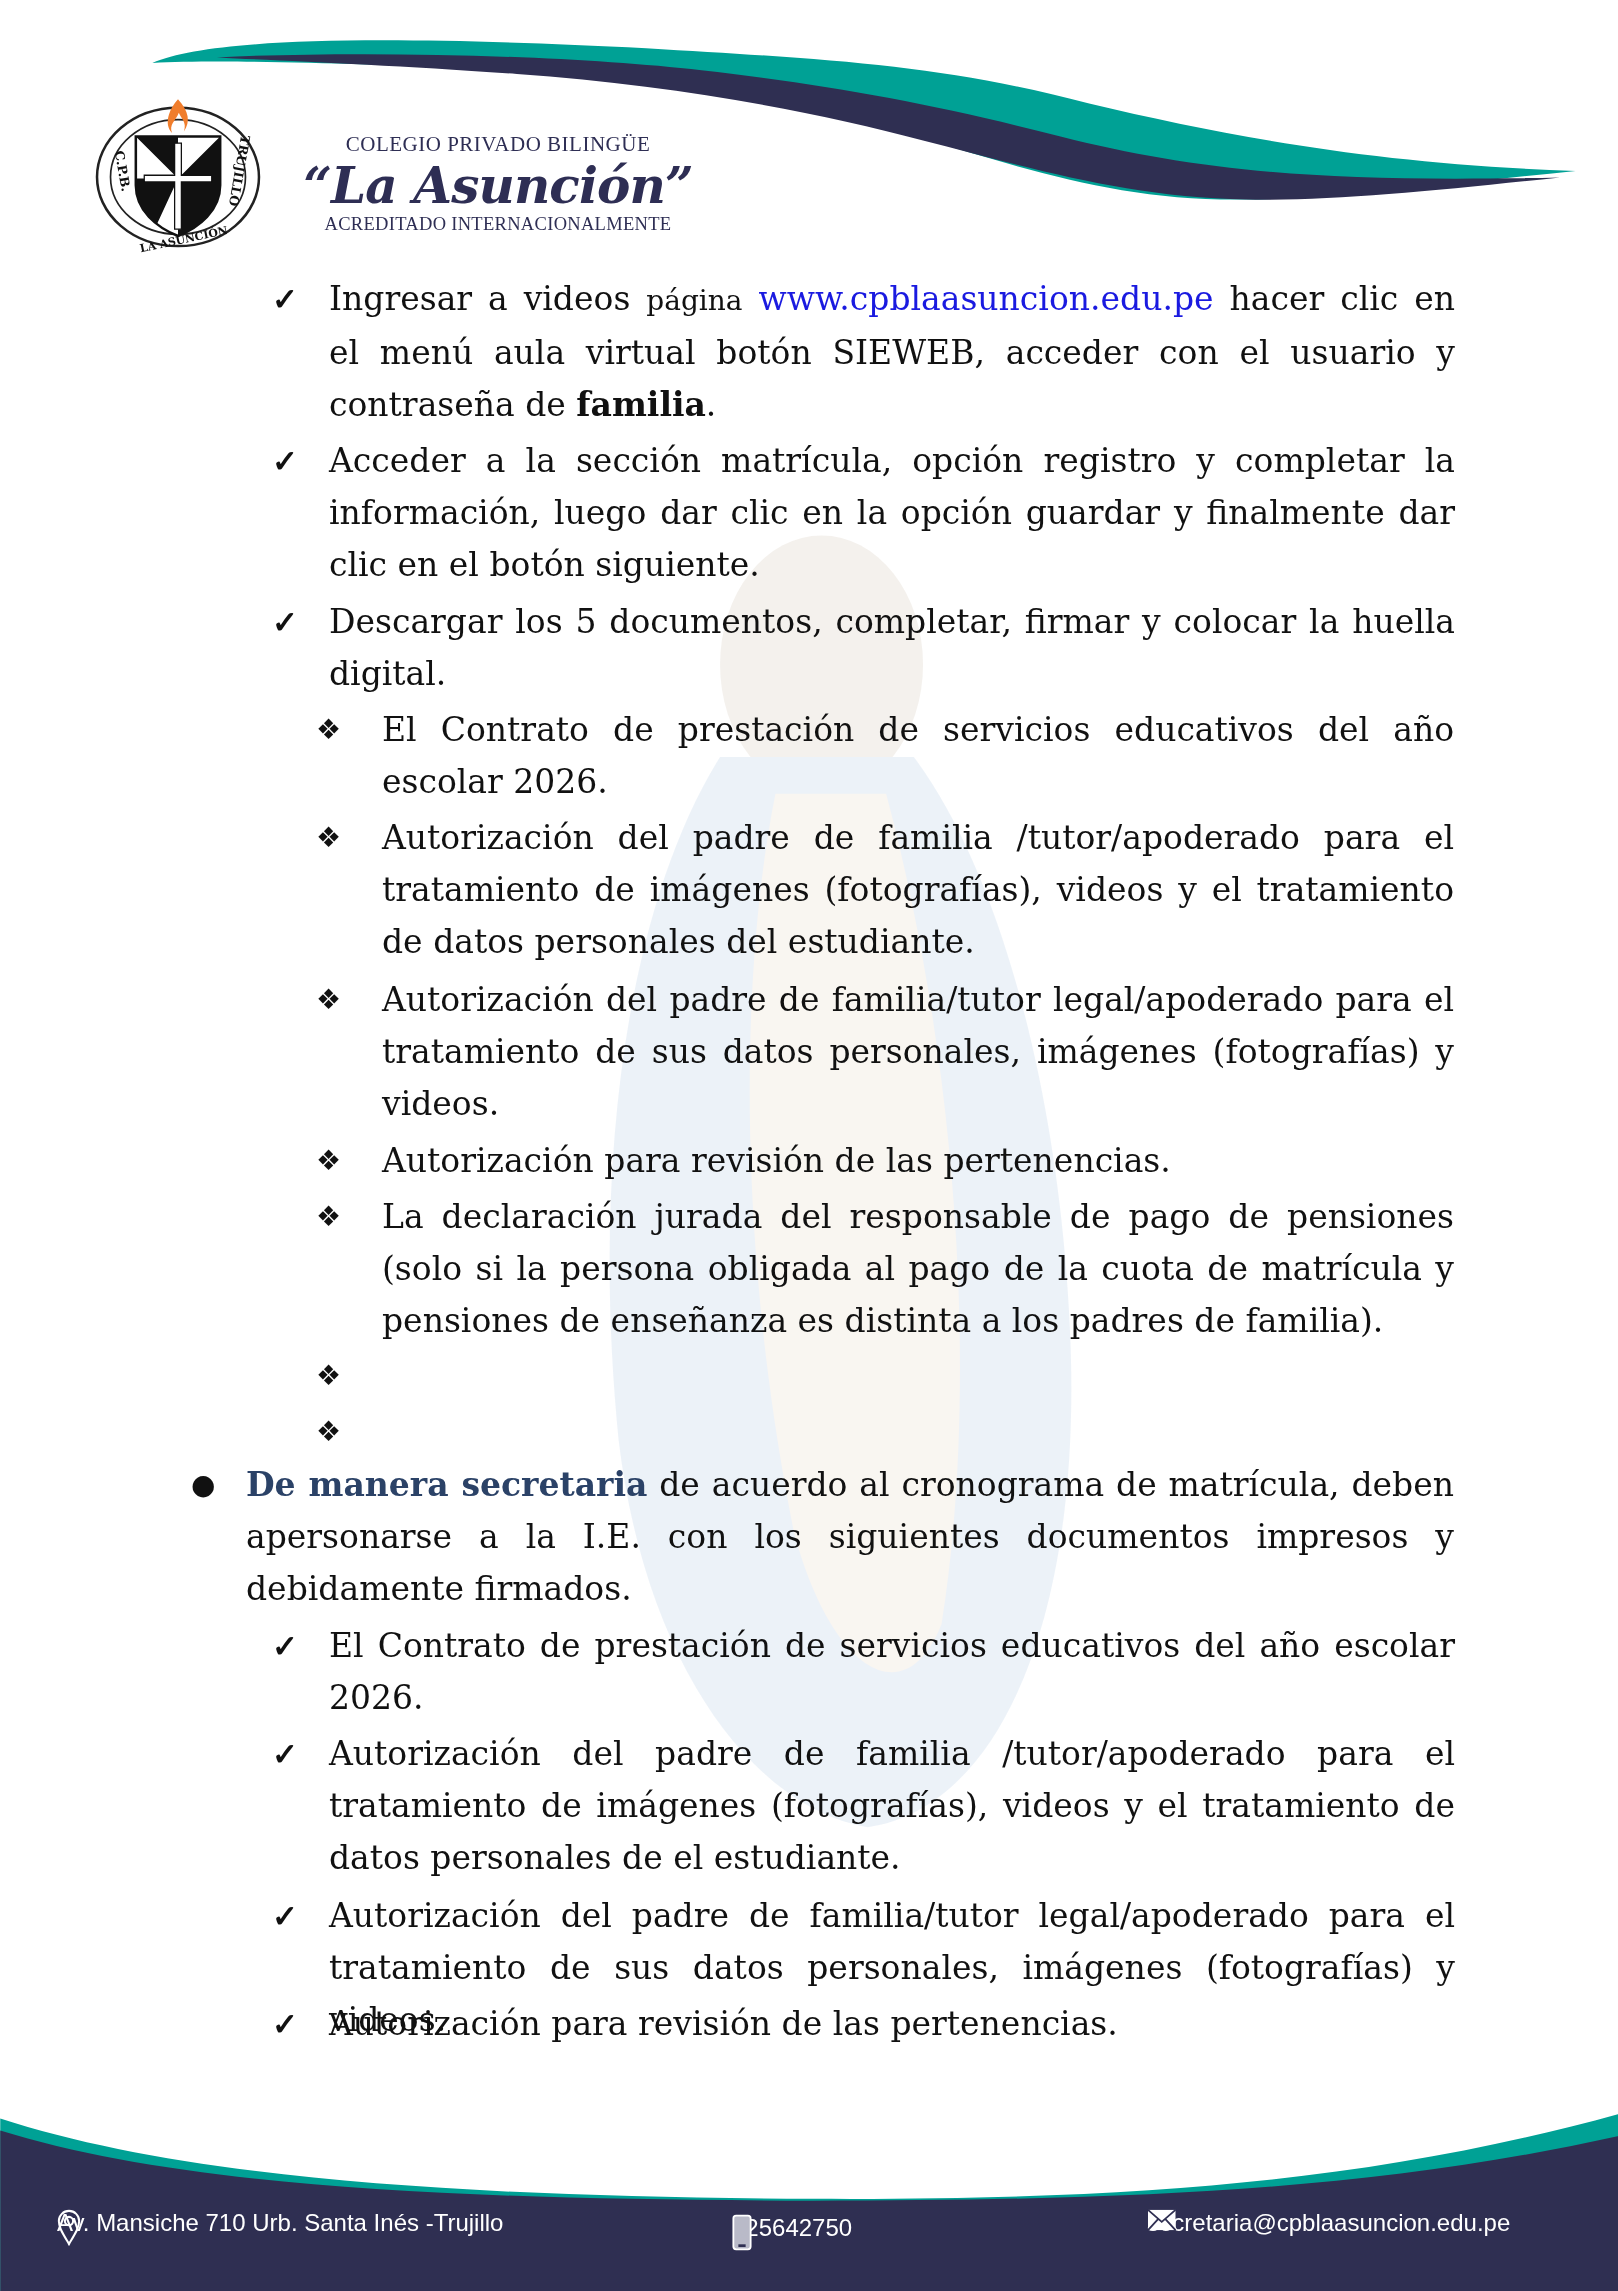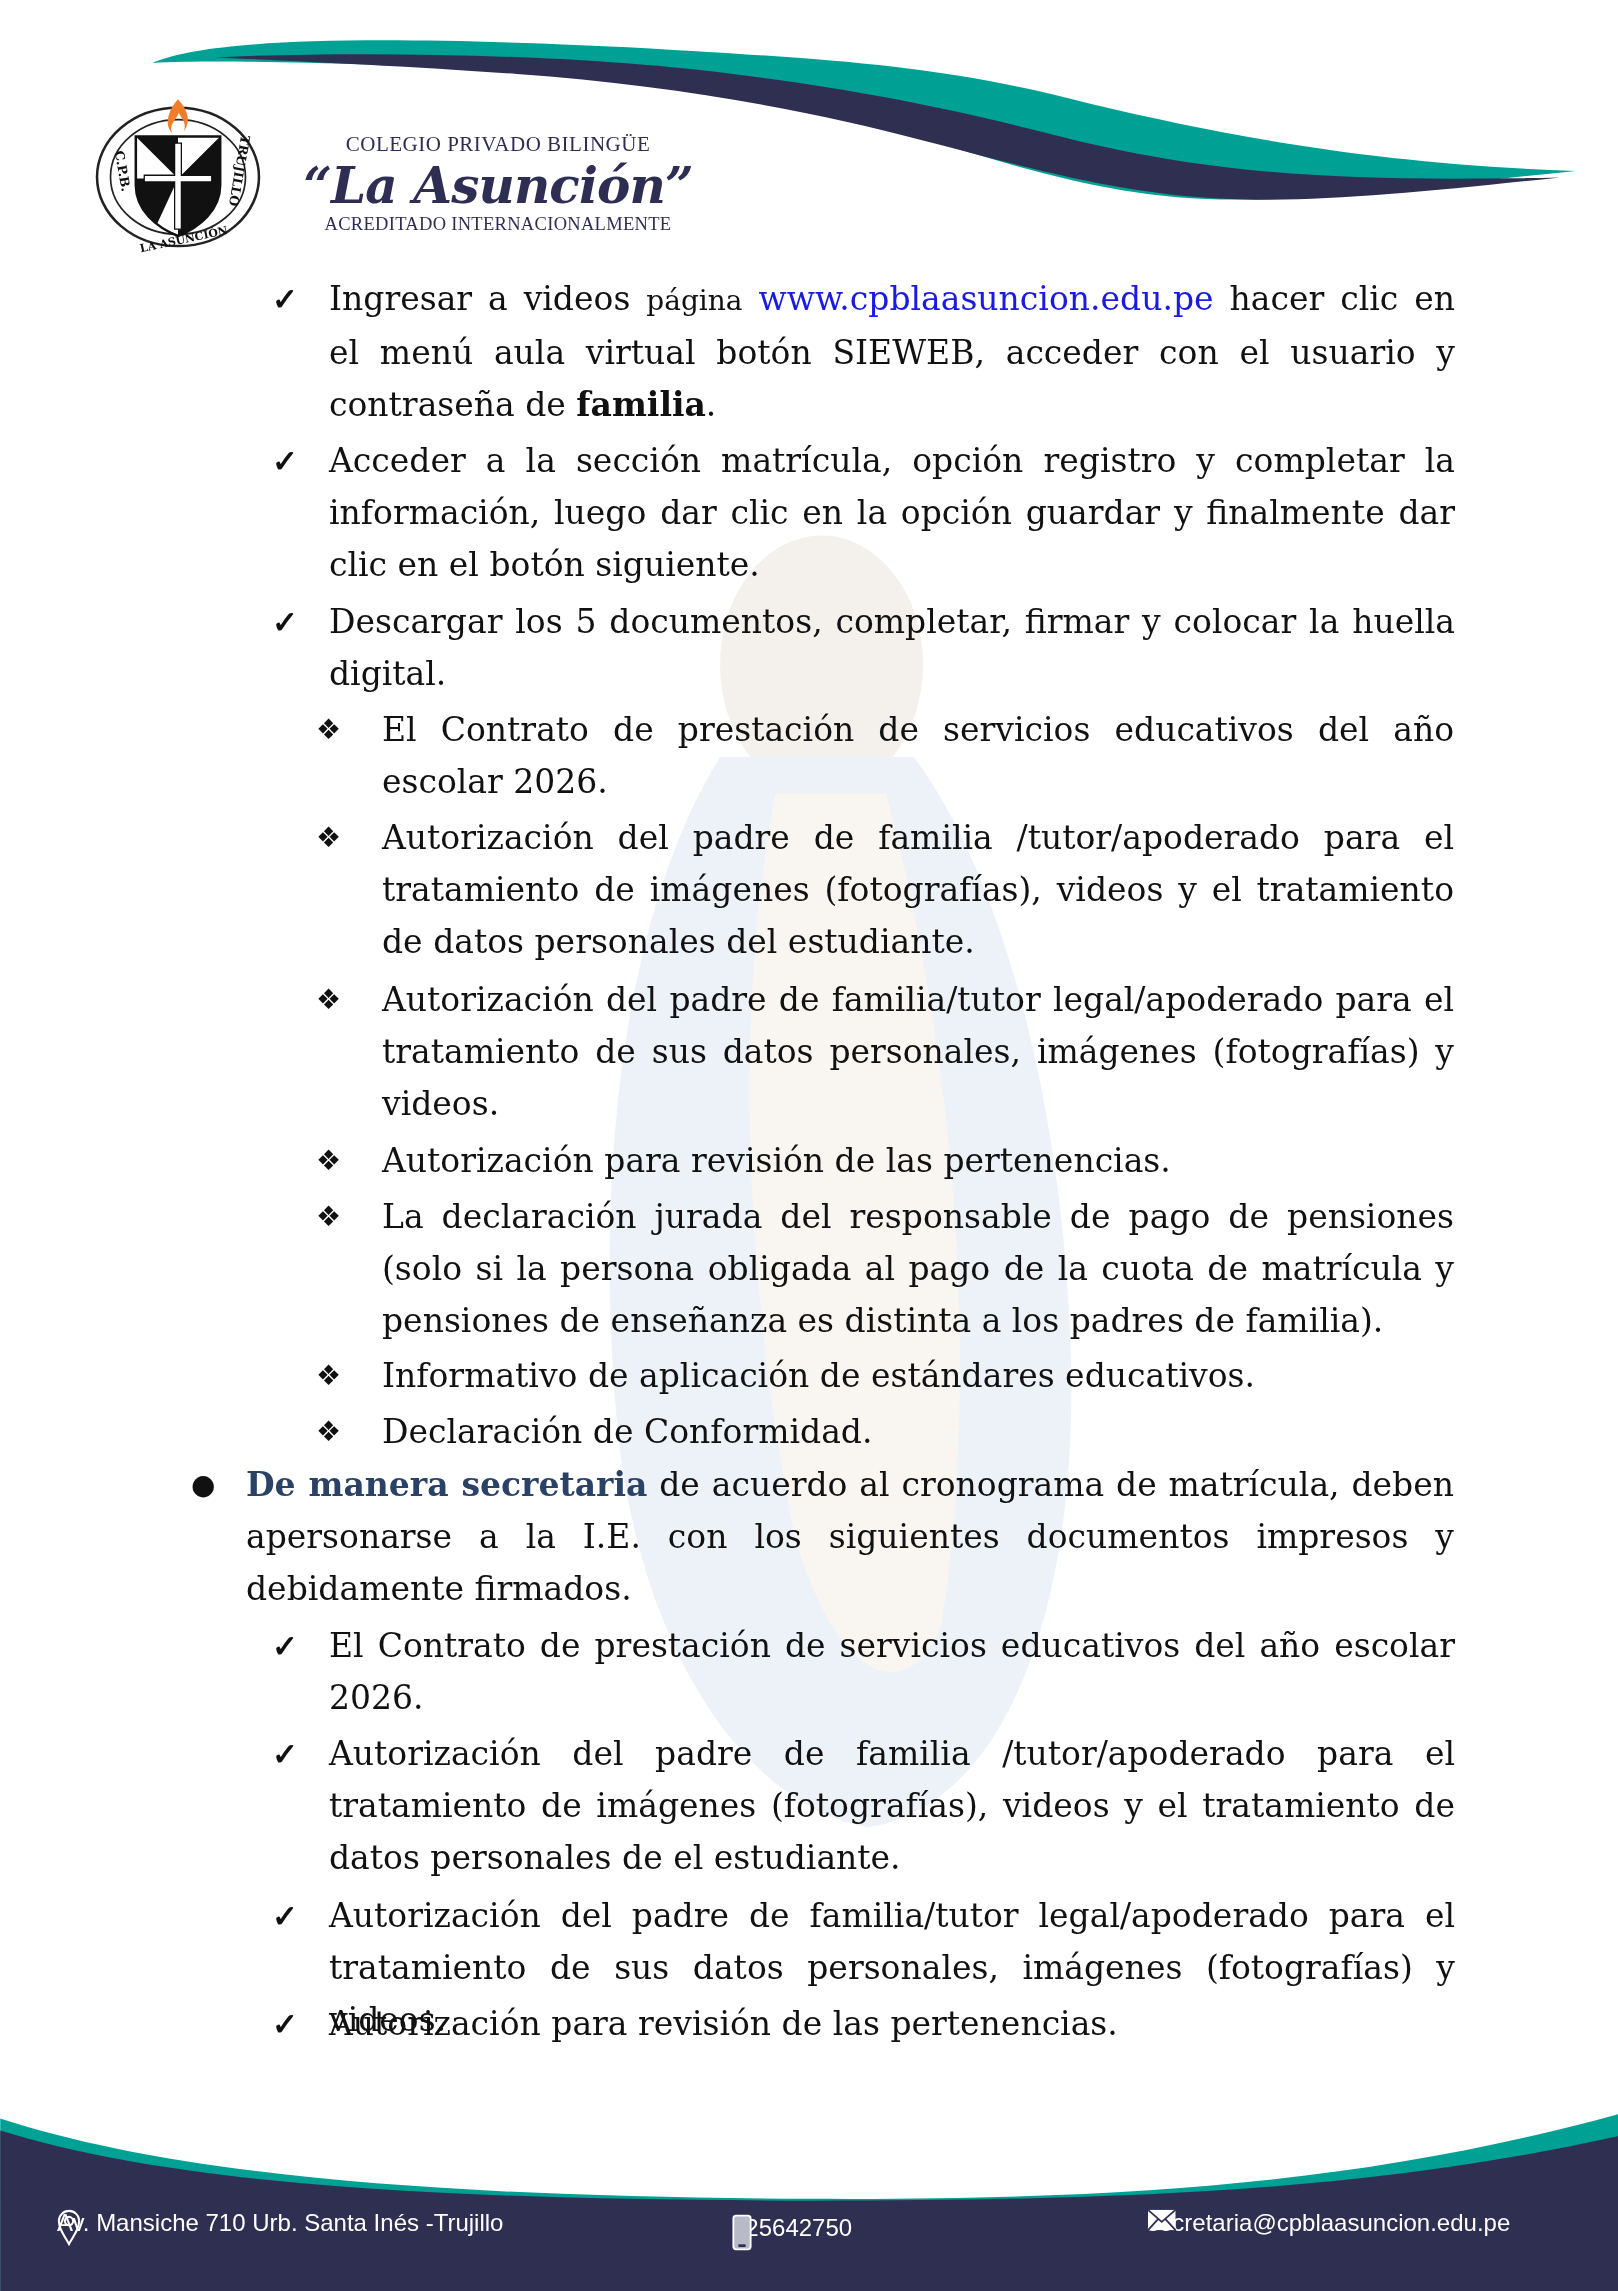--- a/index.html
+++ b/index.html
@@ -105,25 +105,23 @@
   <div class="item l2" style="top:862px">
     <span class="marker">❖</span>
     <span>Autorización para revisión de las pertenencias.</span>
   </div>
   <div class="item l2" style="top:918px">
     <span class="marker">❖</span>
     <span>La declaración jurada del responsable de pago de pensiones (solo si la persona obligada al pago de la cuota de matrícula y pensiones de enseñanza es distinta a los padres de familia).</span>
   </div>
   <div class="item l2" style="top:1077px">
     <span class="marker">❖</span>
-    <span>Informativo de aplicación de estándares educativos.</span>
   </div>
   <div class="item l2" style="top:1133px">
     <span class="marker">❖</span>
-    <span>Declaración de Conformidad.</span>
   </div>
 
   <div class="item l0" style="top:1186px">
     <span class="marker">●</span>
     <span class="accent">De manera secretaria</span><span> de acuerdo al cronograma de matrícula, deben apersonarse a la I.E. con los siguientes documentos impresos y debidamente firmados.</span>
   </div>
 
   <div class="item l1" style="top:1347px">
     <span class="marker">✓</span>
     <span>El Contrato de prestación de servicios educativos del año escolar 2026.</span>

